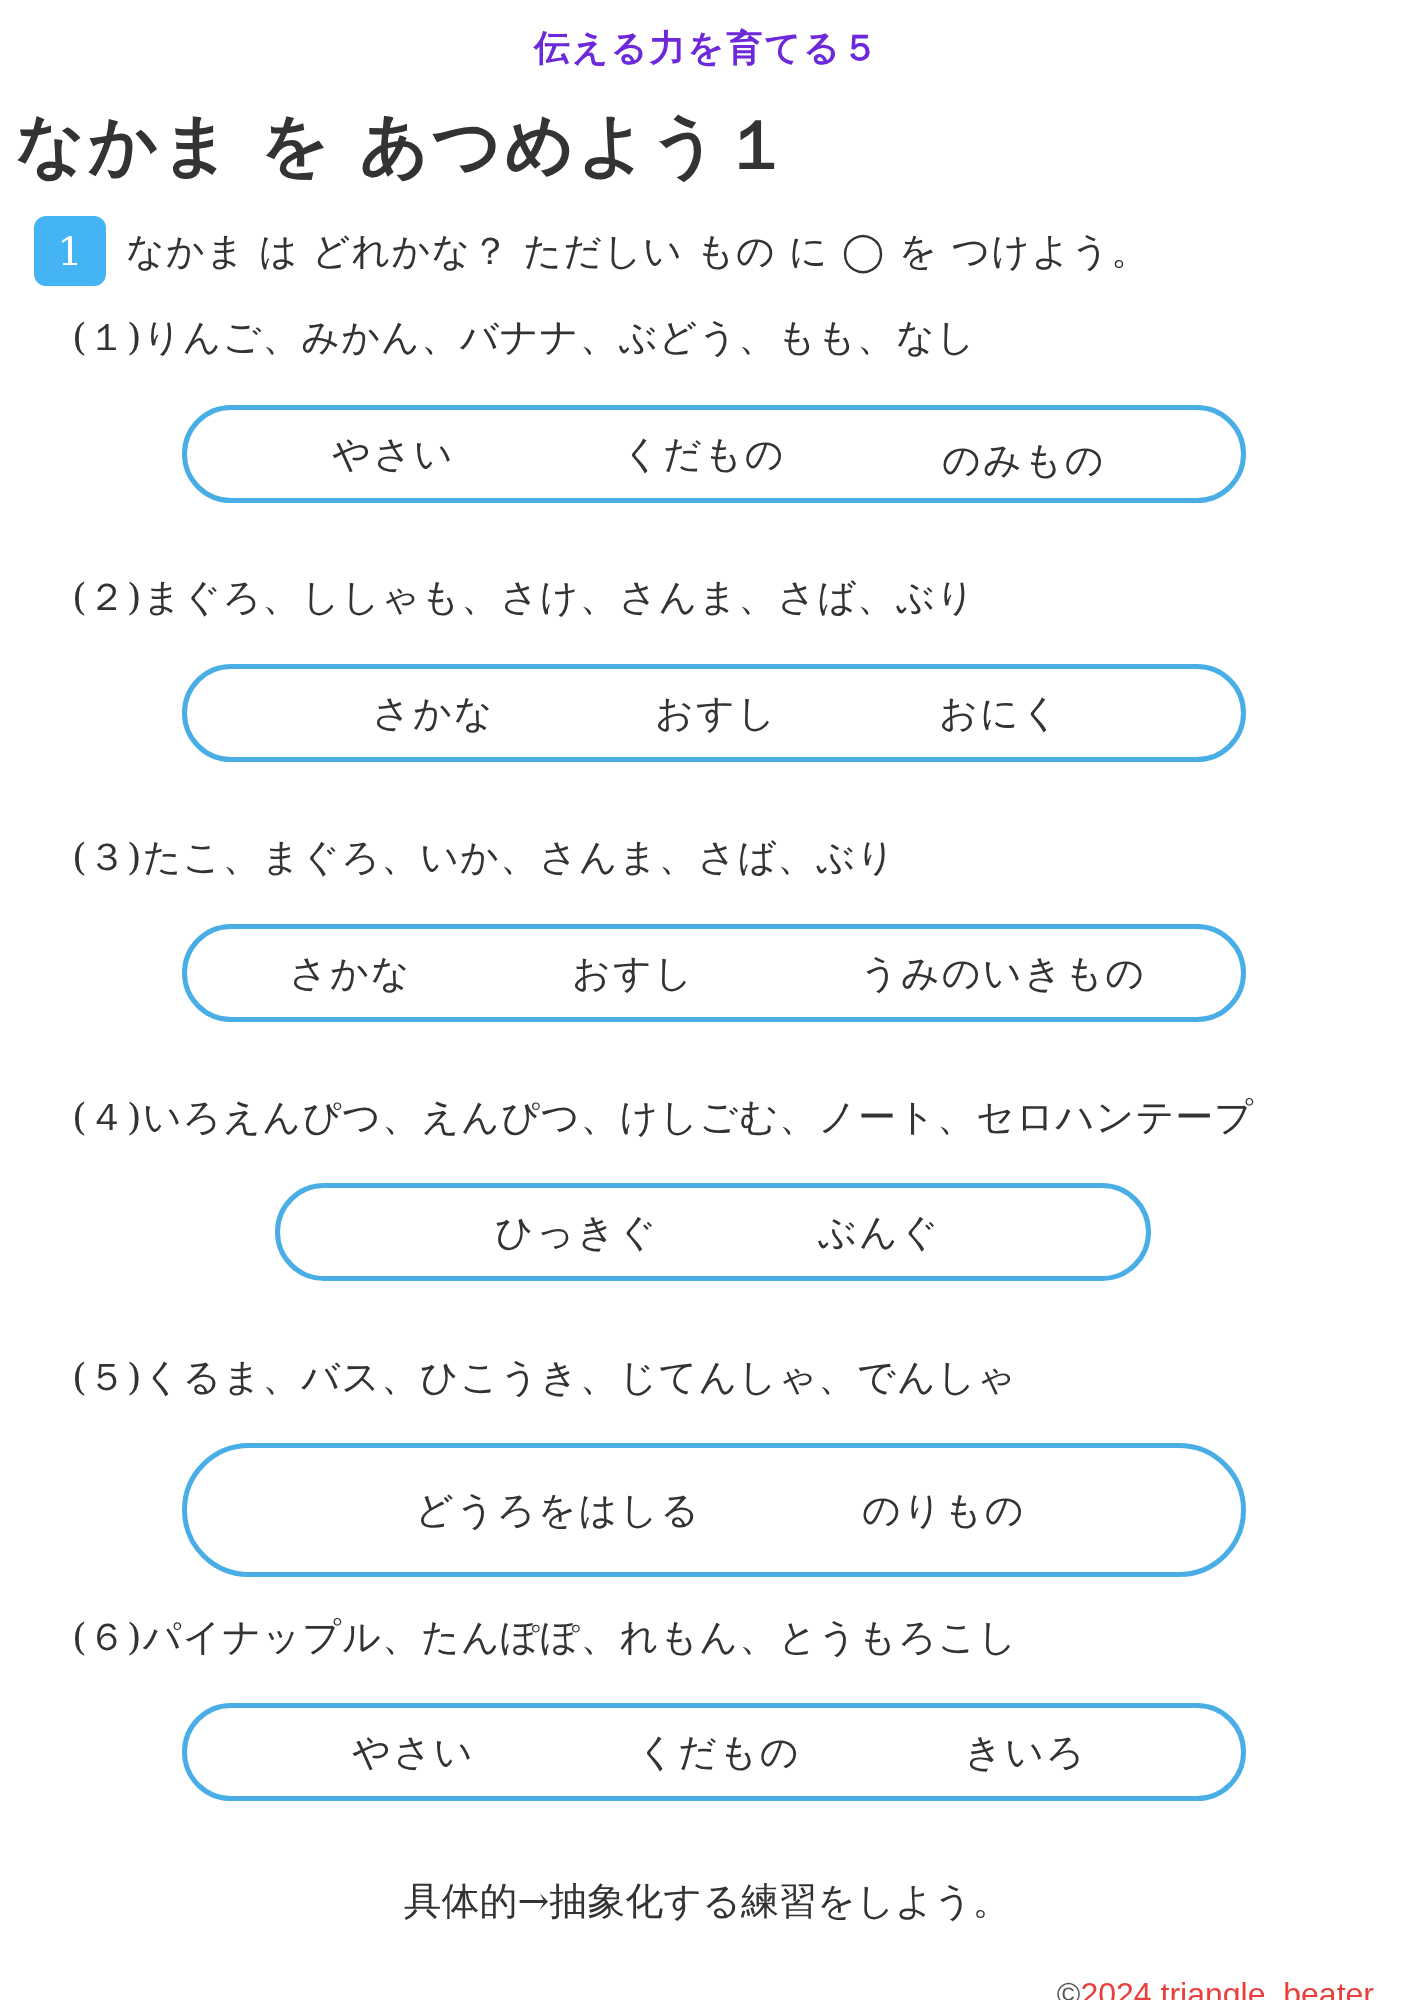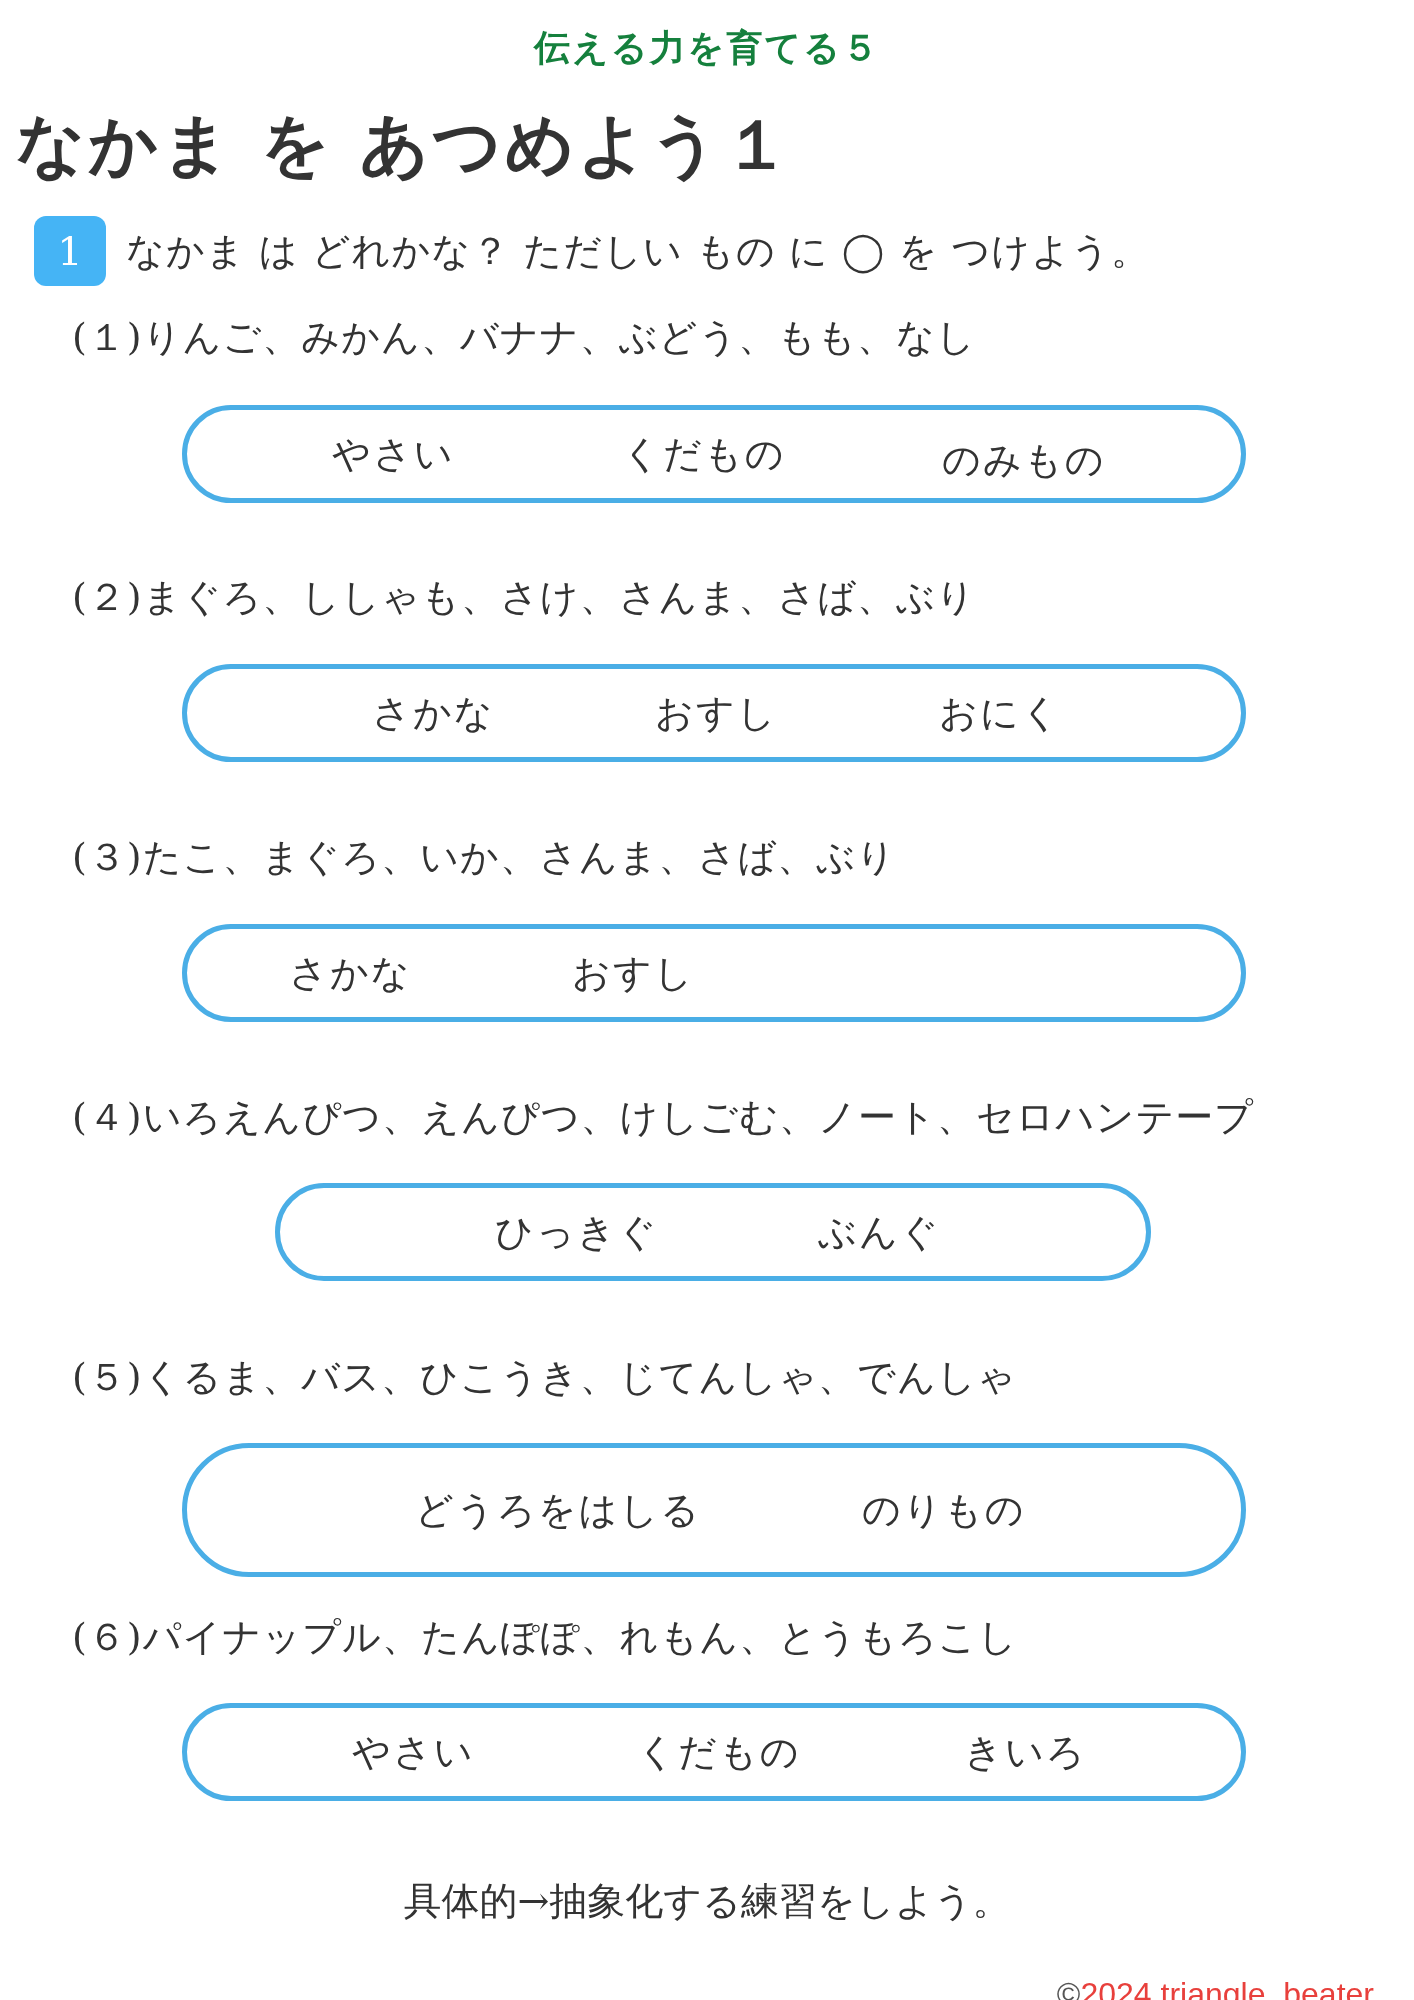--- a/index.html
+++ b/index.html
@@ -17,21 +17,21 @@
     }
     .subtitle {
       position: absolute;
       left: 0;
       width: 1414px;
       top: 24px;
       text-align: center;
       font-family: "DejaVu Sans", "Liberation Sans", sans-serif;
       font-weight: bold;
       font-size: 36px;
-      color: #15803d;
+      color: #6d28d9;
       letter-spacing: 2px;
     }
     .title {
       position: absolute;
       left: 0;
       width: 1414px;
       top: 100px;
       text-align: left;
       font-family: "DejaVu Sans", "Liberation Sans", sans-serif;
       font-weight: bold;
@@ -132,20 +132,21 @@
 <div class="pill" style="left:182px; top:664px; width:1064px; height:98px;">
   <span class="pill-option" style="left:185px;">さかな</span>
   <span class="pill-option" style="left:468px;">おすし</span>
   <span class="pill-option" style="left:752px;">おにく</span>
 </div>
 
 <div class="question" style="top:832px;">(３)たこ、まぐろ、いか、さんま、さば、ぶり</div>
 <div class="pill" style="left:182px; top:924px; width:1064px; height:98px;">
   <span class="pill-option" style="left:102px;">さかな</span>
   <span class="pill-option" style="left:385px;">おすし</span>
+  <span class="pill-option" style="left:673px;">うみのいきもの</span>
 </div>
 
 <div class="question" style="top:1092px;">(４)いろえんぴつ、えんぴつ、けしごむ、ノート、セロハンテープ</div>
 <div class="pill" style="left:275px; top:1183px; width:876px; height:98px;">
   <span class="pill-option" style="left:215px;text-align:center;">ひっきぐ</span>
   <span class="pill-option" style="left:538px;">ぶんぐ</span>
 </div>
 
 <div class="question" style="top:1352px;">(５)くるま、バス、ひこうき、じてんしゃ、でんしゃ</div>
 <div class="pill" style="left:182px; top:1443px; width:1064px; height:134px; border-radius:70px;">

